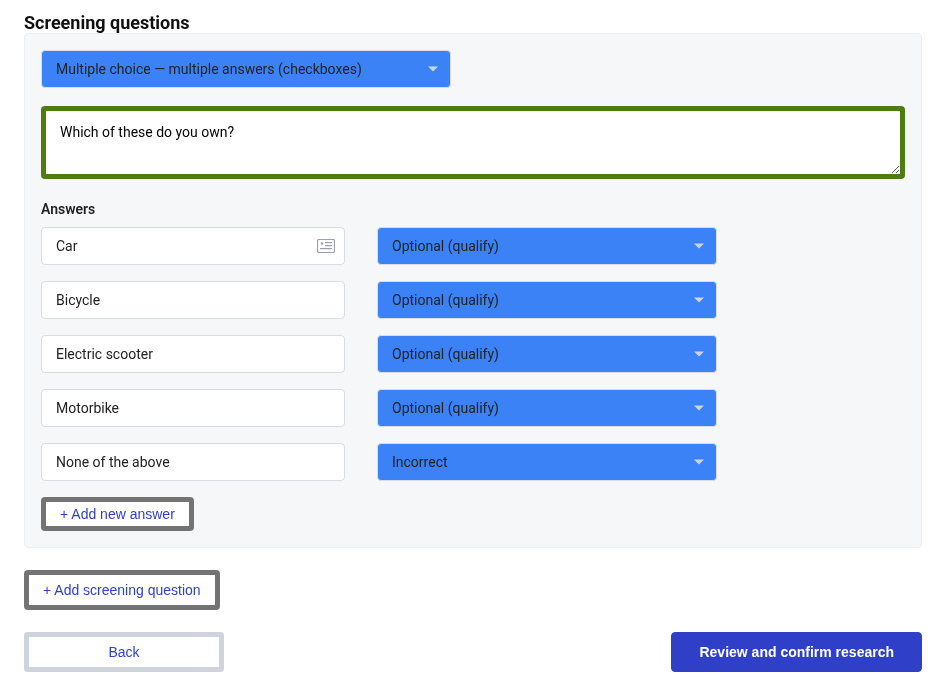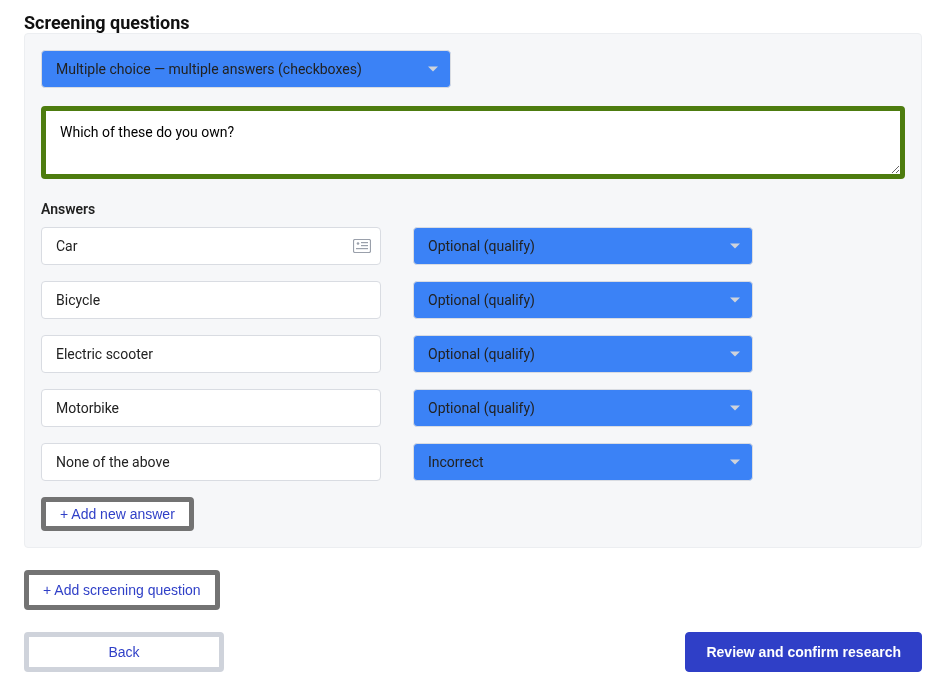--- a/index.html
+++ b/index.html
@@ -69,21 +69,21 @@
     color: #222;
     margin-bottom: 10px;
   }
   .answer-row {
     display: flex;
     gap: 32px;
     margin-bottom: 16px;
   }
   .answer-input-wrap {
     position: relative;
-    width: 340px;
+    width: 304px;
   }
   .answer-input {
     width: 100%;
     height: 38px;
     background: #fff;
     border: 1px solid #d9dce2;
     border-radius: 4px;
     padding: 0 40px 0 14px;
     font-size: 14px;
     font-family: inherit;
@@ -125,21 +125,21 @@
     display: inline-flex;
     align-items: center;
     justify-content: center;
     background: #2f3fc7;
     border: 1px solid #2f3fc7;
     color: #fff;
     border-radius: 4px;
     font-size: 14px;
     font-weight: 600;
     cursor: pointer;
-    padding: 0 20px;
+    padding: 0 27px;
     height: 40px;
   }
   .footer-row {
     display: flex;
     justify-content: space-between;
     align-items: center;
     margin-top: 22px;
     gap: 21px;
   }
   .add-sq-row { margin-bottom: 0; }

